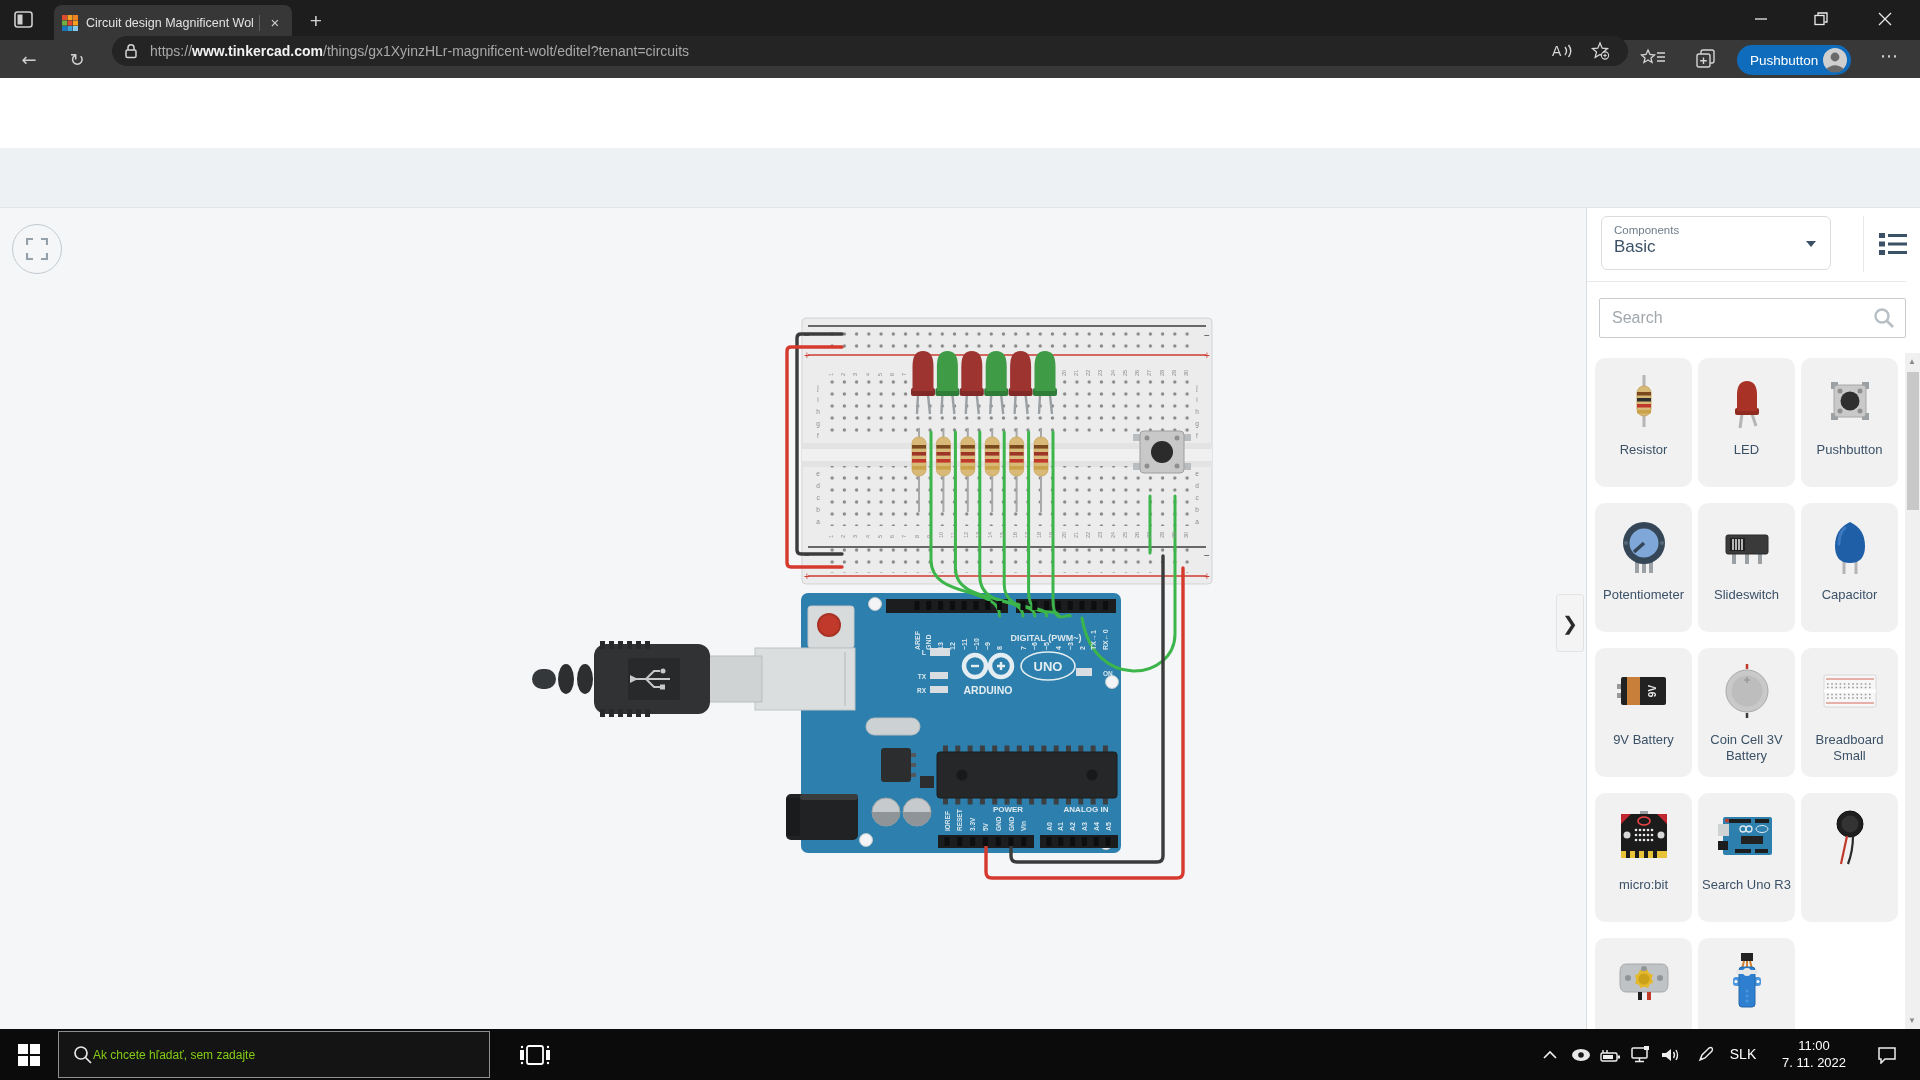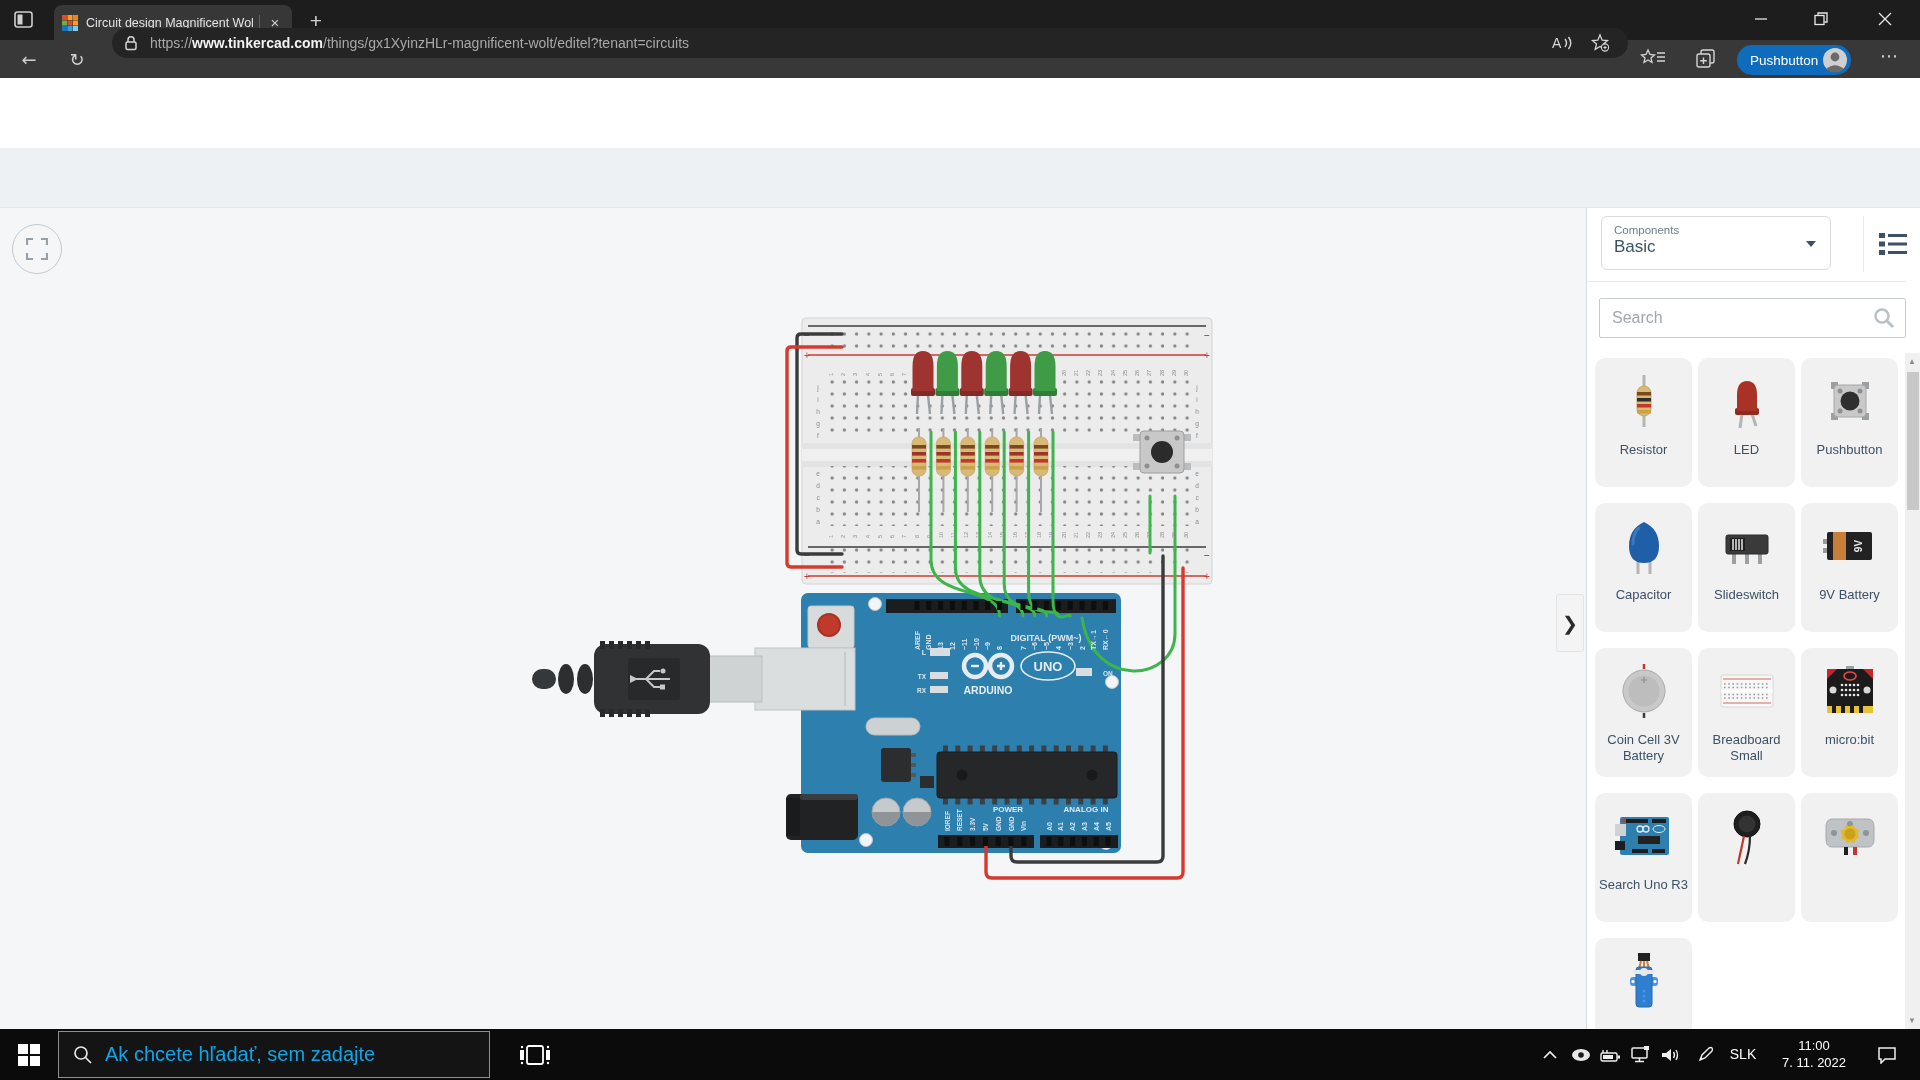--- a/index.html
+++ b/index.html
@@ -9,21 +9,21 @@
   #tabstrip { left:0; top:0; width:1920px; height:40px; background:#1d1d1d; }
   #tab { left:54px; top:5px; width:238px; height:35px; background:#373737; border-radius:8px 8px 0 0; display:flex; align-items:center; padding:0 8px; }
   #tab-title { color:#e3e3e3; font-size:12.5px; white-space:nowrap; overflow:hidden; flex:1; margin-left:8px; }
   .tabdiv { width:1px; height:16px; background:#5f5f5f; margin:0 6px; }
   #tab-close { color:#cfcfcf; font-size:15px; width:18px; text-align:center; cursor:pointer; }
   #newtab { left:302px; top:8px; color:#cfcfcf; font-size:21px; width:28px; height:28px; text-align:center; line-height:26px; }
   #wksp { left:12px; top:8px; }
   .wctl { top:0; width:46px; height:38px; display:flex; align-items:center; justify-content:center; }
   #addrbar { left:0; top:40px; width:1920px; height:38px; background:#383838; display:flex; align-items:center; }
   .navic { color:#cfcfcf; font-size:18px; width:34px; text-align:center; font-family:"DejaVu Sans",sans-serif; }
-  #urlpill { position:absolute; left:112px; top:28px; width:1516px; height:30px; border-radius:15px; background:#242424; display:flex; align-items:center; padding:0 10px; }
+  #urlpill { position:absolute; left:112px; top:36px; width:1516px; height:30px; border-radius:15px; background:#242424; display:flex; align-items:center; padding:0 10px; }
   #urltext { font-size:14px; color:#a9a9a9; margin-left:10px; white-space:nowrap; overflow:hidden; flex:1; }
   #urltext b { color:#f2f2f2; font-weight:700; }
   .pillic { margin:0 8px; display:flex; align-items:center; }
   #inprivate { position:absolute; left:1737px; top:45px; width:114px; height:30px; background:#0f6cbd; border-radius:15px; display:flex; align-items:center; padding:0 3px 0 13px; }
   #inprivate span { color:#fff; font-size:13.5px; flex:1; }
   
   #tkheader { left:0; top:78px; width:1920px; height:70px; background:#ffffff; }
   #tklogo { left:12px; top:85px; display:grid; grid-template-columns:repeat(3,23px); grid-auto-rows:17px; gap:2px; }
   .ltile { color:#fff; font-weight:700; font-size:12px; display:flex; align-items:center; justify-content:center; }
   #doc-title { left:112px; top:102px; font-size:17.5px; font-weight:600; color:#3b5166; }
@@ -61,21 +61,21 @@
   .card .icn { height:66px; display:flex; align-items:center; justify-content:center; }
   .card .clabel { font-size:13px; color:#3b5166; text-align:center; line-height:16px; margin-top:8px; padding:0 4px; }
   #pscroll { position:absolute; right:0; top:145px; width:15px; height:676px; background:#f0f0f0; }
   #pthumb { position:absolute; left:1.5px; top:19px; width:12px; height:138px; background:#c8c8c8; }
   .sarrow { position:absolute; left:3px; font-size:8px; color:#8a8a8a; }
   #collapse { left:1556px; top:594px; width:28px; height:58px; background:#f4f4f4; border:1px solid #e3e3e3; border-radius:3px; display:flex; align-items:center; justify-content:center; font-size:19px; color:#2b2b2b; font-family:"DejaVu Sans",sans-serif; }
   
   #taskbar { left:0; top:1029px; width:1920px; height:51px; background:#0b0b0b; display:flex; align-items:center; }
   #startbtn { width:58px; height:51px; display:flex; align-items:center; justify-content:center; }
   #tsearch { position:absolute; left:58px; top:1031px; width:432px; height:47px; background:#141414; border:1px solid #8f8f8f; display:flex; align-items:center; }
-  #tsearch .ph { color:#0ea5e9; font-size:20px; margin-left:12px; }
+  #tsearch .ph { color:#84cc16; font-size:12px; }
   .tbarbtn { width:46px; height:51px; display:flex; align-items:center; justify-content:center; position:relative; }
   .trayic { width:30px; height:51px; display:flex; align-items:center; justify-content:center; }
   #clock { color:#fff; font-size:13px; text-align:center; line-height:17px; width:104px; }
   #langsw { color:#fff; font-size:14px; width:40px; text-align:center; }
   svg text { font-family:"Liberation Sans",sans-serif; }
 </style>
 </head>
 <body>
 
 <div class="abs" id="tabstrip">
@@ -719,40 +719,55 @@
             <circle cx="22" cy="42" r="2.5" fill="#8f8f8f"></circle>
             <circle cx="42" cy="42" r="2.5" fill="#8f8f8f"></circle>
             <circle cx="32" cy="32" r="9.5" fill="#2f2f2f"></circle>
           </svg>
         </div>
       <div class="clabel">Pushbutton</div>
     </div>
     <div class="card">
       <div class="icn">
           <svg width="64" height="64">
-            <path d="M26 47 V60" stroke="#b5b5b5" stroke-width="3"></path>
-            <path d="M38 47 V60" stroke="#b5b5b5" stroke-width="3"></path>
-            <path d="M32 8 Q47 15 47 32 Q47 49 32 49 Q17 49 17 32 Q17 15 32 8" fill="#1e5fa8"></path>
-            <path d="M27 14 Q21 19 21 30" fill="none" stroke="#3c78bd" stroke-width="3" stroke-linecap="round"></path>
-          </svg>
-        </div>
-      <div class="clabel">Capacitor</div>
+            <rect x="23" y="48" width="4" height="11" fill="#9aa0a3"></rect>
+            <rect x="30" y="48" width="4" height="11" fill="#9aa0a3"></rect>
+            <rect x="37" y="48" width="4" height="11" fill="#9aa0a3"></rect>
+            <circle cx="32" cy="29" r="21" fill="#354757"></circle>
+            <circle cx="32" cy="29" r="14.5" fill="#7fa8d9"></circle>
+            <line x1="32" y1="29" x2="22" y2="38" stroke="#354757" stroke-width="3.5"></line>
+            <circle cx="14" cy="29" r="2" fill="#56697a"></circle>
+            <circle cx="50" cy="29" r="2" fill="#56697a"></circle>
+          </svg>
+        </div>
+      <div class="clabel">Potentiometer</div>
     </div>
     <div class="card">
       <div class="icn">
           <svg width="64" height="64">
             <rect x="17" y="40" width="4" height="10" fill="#9aa0a3"></rect>
             <rect x="30" y="40" width="4" height="10" fill="#9aa0a3"></rect>
             <rect x="43" y="40" width="4" height="10" fill="#9aa0a3"></rect>
             <rect x="11" y="21" width="42" height="19" rx="2" fill="#3a3a3a" stroke="#2a2a2a"></rect>
             <rect x="15" y="24" width="15" height="13" fill="#1f1f1f"></rect>
             <path d="M18 25 V36 M21 25 V36 M24 25 V36 M27 25 V36" stroke="#e8e8e8" stroke-width="1.5"></path>
           </svg>
         </div>
       <div class="clabel">Slideswitch</div>
+    </div>
+    <div class="card">
+      <div class="icn">
+          <svg width="64" height="64">
+            <path d="M26 47 V60" stroke="#b5b5b5" stroke-width="3"></path>
+            <path d="M38 47 V60" stroke="#b5b5b5" stroke-width="3"></path>
+            <path d="M32 8 Q47 15 47 32 Q47 49 32 49 Q17 49 17 32 Q17 15 32 8" fill="#1e5fa8"></path>
+            <path d="M27 14 Q21 19 21 30" fill="none" stroke="#3c78bd" stroke-width="3" stroke-linecap="round"></path>
+          </svg>
+        </div>
+      <div class="clabel">Capacitor</div>
     </div>
     <div class="card">
       <div class="icn">
           <svg width="64" height="64">
             <rect x="5" y="25" width="4" height="5" fill="#999"></rect>
             <rect x="5" y="34" width="4" height="5" fill="#999"></rect>
             <rect x="9" y="18" width="45" height="28" rx="2" fill="#222"></rect>
             <rect x="15" y="18" width="13" height="28" fill="#c87f3a"></rect>
             <text x="44" y="32" font-size="10" font-weight="700" fill="#e8e8e8" text-anchor="middle" transform="rotate(-90 44 32)">9V</text>
           </svg>

